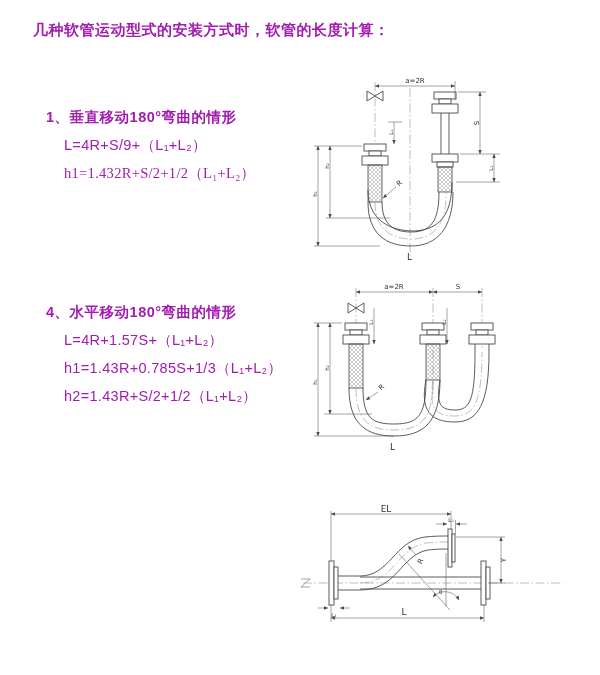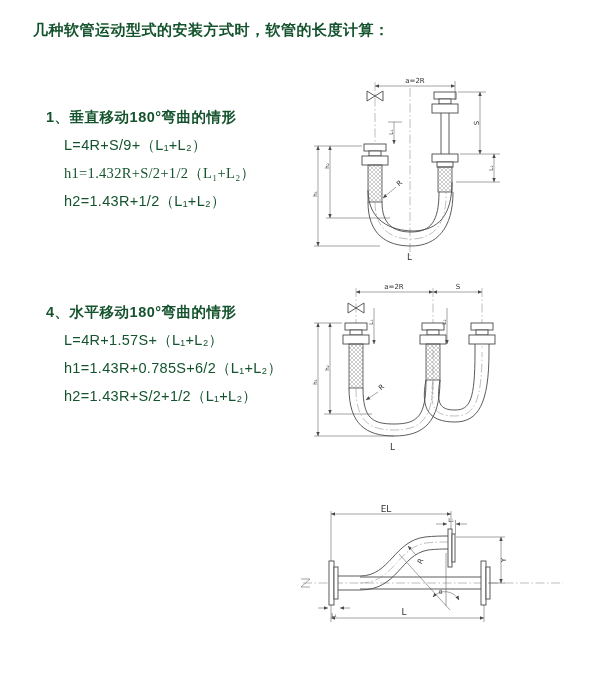--- a/index.html
+++ b/index.html
@@ -3,21 +3,21 @@
 <meta charset="utf-8">
 <style>
   * { box-sizing: border-box; }
   html,body { margin:0; padding:0; background:#ffffff; }
   .page {
     position: relative;
     width: 600px;
     height: 675px;
     background: #ffffff;
     font-family: "Liberation Sans", "DejaVu Sans", sans-serif;
-    color: #14532d;
+    color: #a21caf;
     overflow: hidden;
   }
   .doc-title {
     position: absolute;
     left: 33px; top: 21px;
     font-size: 15px;
     font-weight: 600;
     letter-spacing: 0.5px;
     white-space: nowrap;
   }
@@ -49,27 +49,26 @@
 <body>
 
 <div class="page">
 
   <div class="doc-title">几种软管运动型式的安装方式时，软管的长度计算：</div>
 
   <div class="section" style="top:108px;">
     <div class="sec-heading">1、垂直移动180°弯曲的情形</div>
     <div class="formula" style="top:28px;">L=4R+S/9+（L₁+L₂）</div>
     <div class="formula" style="top:56px;font-family:Liberation Serif, serif;">h1=1.432R+S/2+1/2（L₁+L₂）</div>
-    <div class="formula" style="top:84px;">h2=1.43R+1/2（L₁+L₂）</div>
   </div>
 
   <div class="section" style="top:303px;">
     <div class="sec-heading">4、水平移动180°弯曲的情形</div>
     <div class="formula" style="top:28px;">L=4R+1.57S+（L₁+L₂）</div>
-    <div class="formula" style="top:56px;">h1=1.43R+0.785S+6/2（L₁+L₂）</div>
+    <div class="formula" style="top:56px;">h1=1.43R+0.785S+1/3（L₁+L₂）</div>
     <div class="formula" style="top:84px;">h2=1.43R+S/2+1/2（L₁+L₂）</div>
   </div>
 
 
   <svg style="left:310px;top:70px;" width="285" height="195" viewBox="0 0 285 195">
     <defs>
       <marker id="arr" viewBox="0 0 10 10" refX="9.5" refY="5" markerWidth="8" markerHeight="8" orient="auto-start-reverse">
         <path d="M0,1 L10,5 L0,9 z" fill="#4a4a4a"></path>
       </marker>
       <pattern id="hatch" width="4" height="4" patternUnits="userSpaceOnUse">

